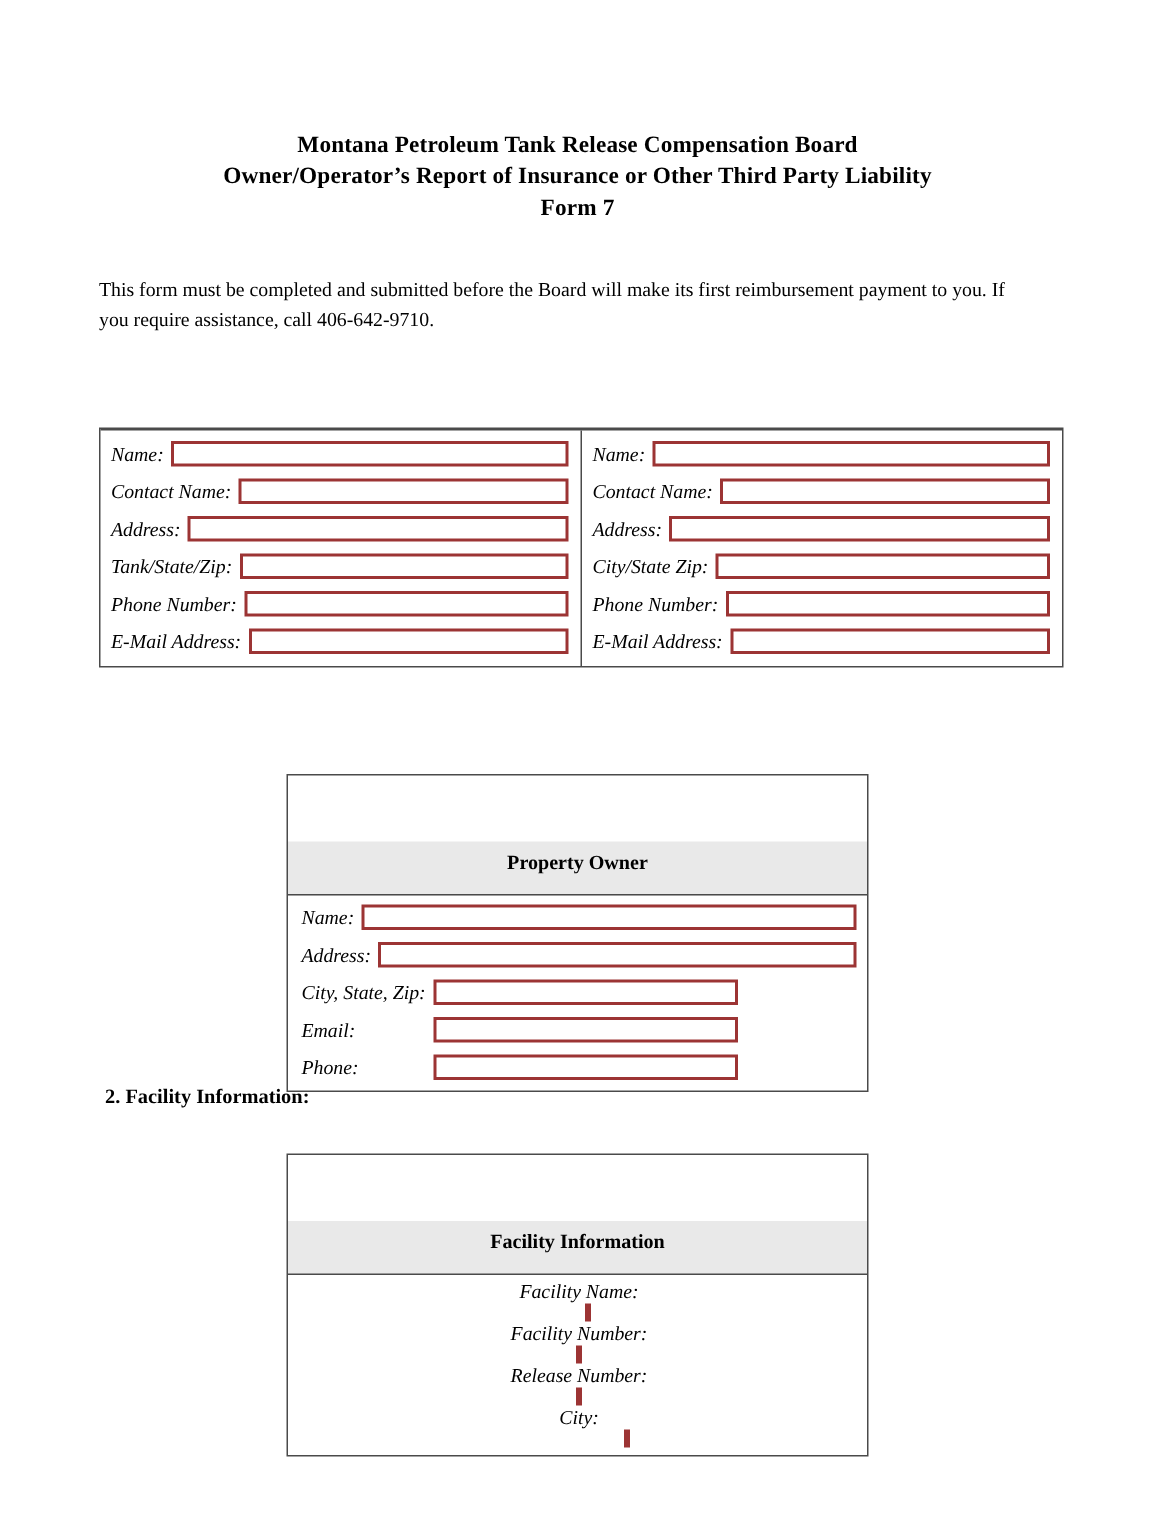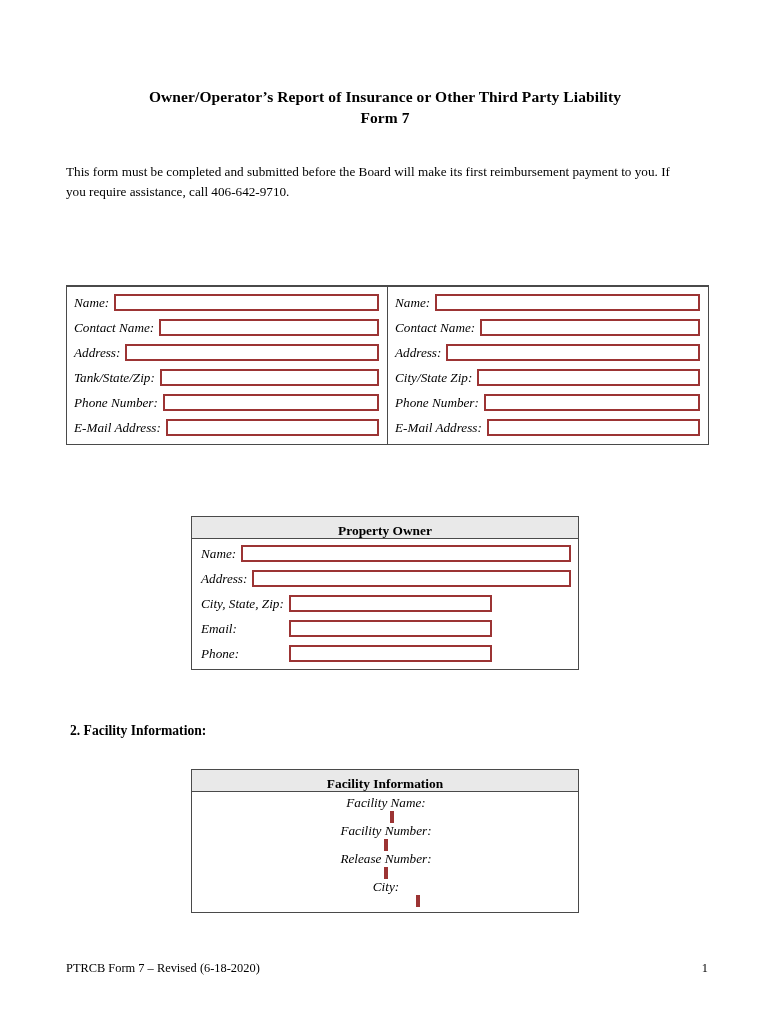--- a/index.html
+++ b/index.html
@@ -62,23 +62,24 @@
     background: #ffffff;
     box-sizing: border-box;
     border-collapse: collapse;
   }
   .tbl-header {
     background: #e9e9e9;
     border-bottom: 1.2px solid #4a4a4a;
     text-align: center;
     font-weight: bold;
     font-size: 13.4px;
-    height: 22px;
+    height: 36px;
     line-height: 27px;
     box-sizing: border-box;
+    margin-top: 44px;
   }
   .tbl-body { padding: 2px 0 3px 0; }
   .frow {
     display: flex;
     align-items: center;
     height: 25px;
     padding-left: 7px;
     box-sizing: border-box;
   }
   .flabel {
@@ -169,20 +170,21 @@
     align-items: baseline;
     font-size: 12.4px;
   }
 </style>
 </head>
 <body>
 
 <div class="page">
 
   <div class="title-block">
+    <div class="title-line">Montana Petroleum Tank Release Compensation Board</div>
     <div class="title-line">Owner/Operator’s Report of Insurance or Other Third Party Liability</div>
     <div class="title-line">Form 7</div>
   </div>
 
   <p class="intro">This form must be completed and submitted before the Board will make its first reimbursement payment to you.  If you require assistance, call 406-642-9710.</p>
 
 
   <div class="form-table" id="contact-table">
     <div class="cols">
 
@@ -286,18 +288,14 @@
         <span class="flabel">Release Number:</span>
         <div class="finput grow" style="margin-left: 0.015625px;"></div>
       </div>
       <div class="frow">
         <span class="flabel">City:</span>
         <div class="finput grow" style="margin-left: 64.8281px;"></div>
       </div>
     </div>
   </div>
 
-  <div class="footer">
-    <span>PTRCB Form 7 – Revised (6-18-2020)</span>
-    <span>1</span>
-  </div>
 
 </div>
 
 </body></html>

